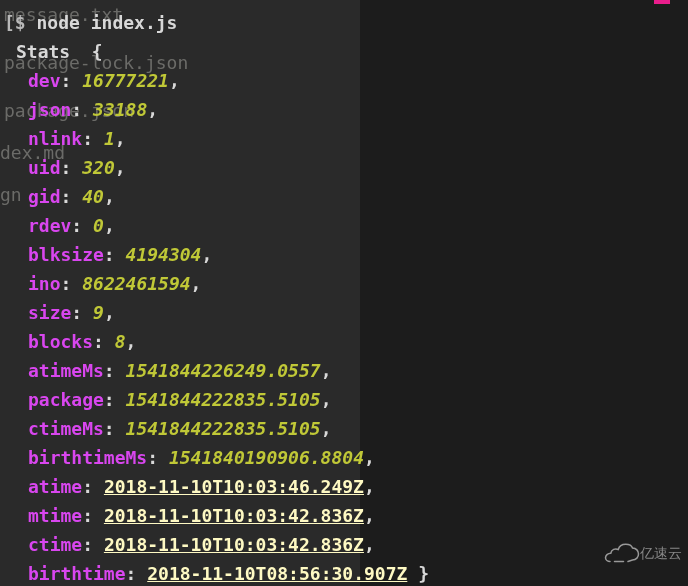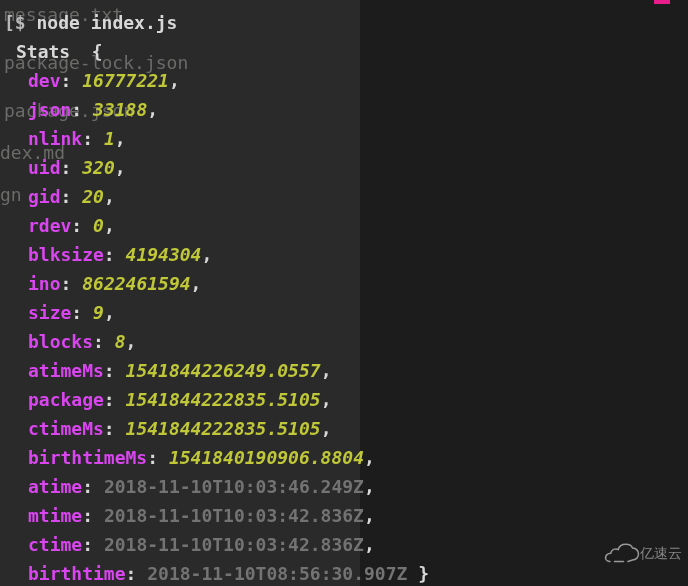--- a/index.html
+++ b/index.html
@@ -42,21 +42,21 @@
   }
   .line {
     white-space: pre;
   }
   .prompt { color: #b8b8b8; }
   .cmd { color: #d8d8d8; }
   .struct { color: #d8d8d8; }
   .key { color: #d946ef; }
   .colon { color: #d8d8d8; }
   .num { color: #c0c837; font-style: italic; }
-  .date { color: #737373; }
+  .date { color: #fef9c3; text-decoration: underline; }
   .punc { color: #d8d8d8; }
   .indent { display: inline-block; width: 24px; }
   .indent2 { display: inline-block; width: 12px; }
   .watermark {
     position: absolute;
     bottom: 18px;
     right: 0;
     z-index: 5;
     display: flex;
     align-items: center;
@@ -95,21 +95,21 @@
 <div class="bg-files" style="top:180px;left:0">gn</div>
 
 <div class="terminal">
   <div class="line"><span class="prompt">[$</span> <span class="cmd">node index.js</span></div>
   <div class="line"><span class="indent2"></span><span class="struct">Stats  {</span></div>
 
   <div class="line"><span class="indent"></span><span class="key">dev</span><span class="colon">:</span> <span class="num">16777221</span><span class="punc">,</span></div>
   <div class="line"><span class="indent"></span><span class="key">json</span><span class="colon">:</span> <span class="num">33188</span><span class="punc">,</span></div>
   <div class="line"><span class="indent"></span><span class="key">nlink</span><span class="colon">:</span> <span class="num">1</span><span class="punc">,</span></div>
   <div class="line"><span class="indent"></span><span class="key">uid</span><span class="colon">:</span> <span class="num">320</span><span class="punc">,</span></div>
-  <div class="line"><span class="indent"></span><span class="key">gid</span><span class="colon">:</span> <span class="num">20</span><span class="punc">,</span></div>
+  <div class="line"><span class="indent"></span><span class="key">gid</span><span class="colon">:</span> <span class="num">40</span><span class="punc">,</span></div>
   <div class="line"><span class="indent"></span><span class="key">rdev</span><span class="colon">:</span> <span class="num">0</span><span class="punc">,</span></div>
   <div class="line"><span class="indent"></span><span class="key">blksize</span><span class="colon">:</span> <span class="num">4194304</span><span class="punc">,</span></div>
   <div class="line"><span class="indent"></span><span class="key">ino</span><span class="colon">:</span> <span class="num">8622461594</span><span class="punc">,</span></div>
   <div class="line"><span class="indent"></span><span class="key">size</span><span class="colon">:</span> <span class="num">9</span><span class="punc">,</span></div>
   <div class="line"><span class="indent"></span><span class="key">blocks</span><span class="colon">:</span> <span class="num">8</span><span class="punc">,</span></div>
   <div class="line"><span class="indent"></span><span class="key">atimeMs</span><span class="colon">:</span> <span class="num">1541844226249.0557</span><span class="punc">,</span></div>
   <div class="line"><span class="indent"></span><span class="key">package</span><span class="colon">:</span> <span class="num">1541844222835.5105</span><span class="punc">,</span></div>
   <div class="line"><span class="indent"></span><span class="key">ctimeMs</span><span class="colon">:</span> <span class="num">1541844222835.5105</span><span class="punc">,</span></div>
   <div class="line"><span class="indent"></span><span class="key">birthtimeMs</span><span class="colon">:</span> <span class="num">1541840190906.8804</span><span class="punc">,</span></div>
   <div class="line"><span class="indent"></span><span class="key">atime</span><span class="colon">:</span> <span class="date">2018-11-10T10:03:46.249Z</span><span class="punc">,</span></div>

